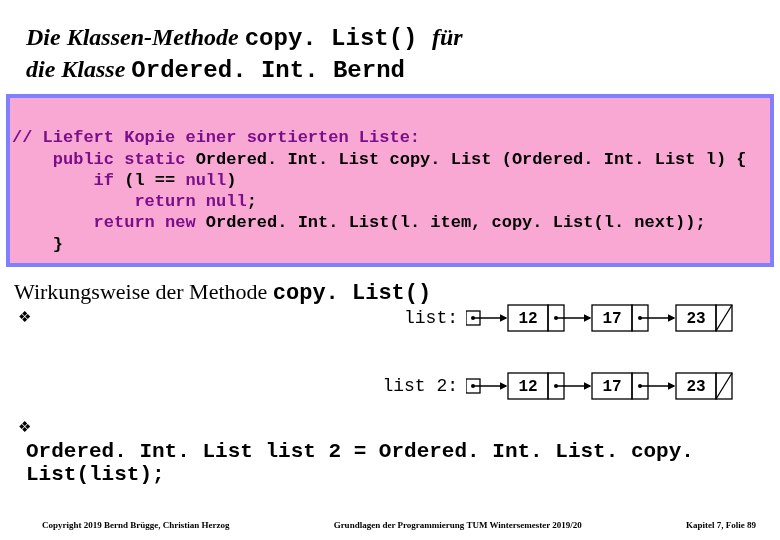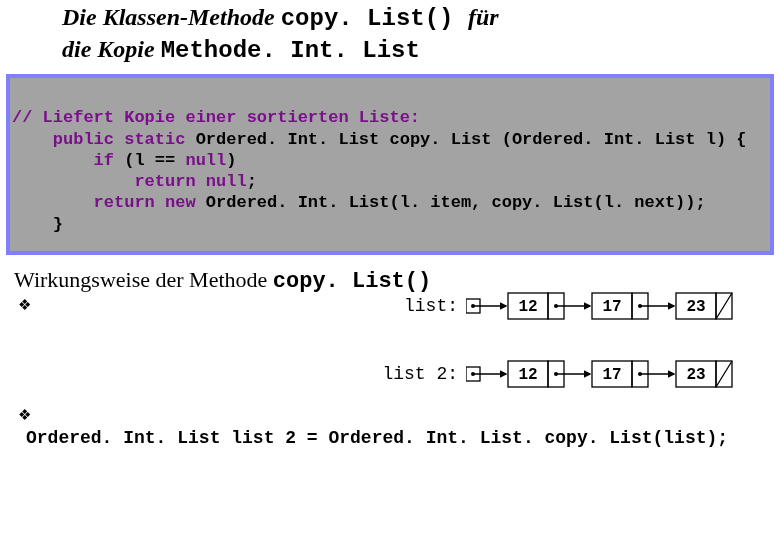--- a/index.html
+++ b/index.html
@@ -12,38 +12,37 @@
     position: relative;
     overflow: hidden;
   }
   .slide {
     width: 780px;
     height: 540px;
     position: relative;
     box-sizing: border-box;
   }
   .title {
-    padding: 2px 0 8px 26px;
+    padding: 22px 0 8px 26px;
     font-size: 24px;
     font-style: italic;
     font-weight: bold;
     line-height: 1.25;
-    margin-left: 36px;
   }
   .title .mono {
     font-family: "Courier New", monospace;
     font-style: normal;
   }
   .codebox-wrap {
     padding: 0 6px;
   }
   .codebox {
     border: 4px solid #8080ff;
-    background: #a3a3a3;
-    padding: 8px 2px 16px 2px;
+    background: #f9a8d4;
+    padding: 8px 2px 8px 2px;
     font-family: "Courier New", monospace;
     font-size: 17px;
     font-weight: bold;
     line-height: 1.25;
     white-space: pre;
     color: #000;
   }
   .codebox .kw { color: #7a0f8a; }
   .codebox .cmt { color: #7a0f8a; }
   .body-text {
@@ -78,21 +77,21 @@
   .list-diagram-row.second { margin-top: 28px; justify-content: flex-end; }
   .list-label {
     font-family: "Courier New", monospace;
     font-size: 18px;
     margin-right: 8px;
   }
   .ll-svg { display: block; }
   .assign-line {
     font-family: "Courier New", monospace;
     font-weight: bold;
-    font-size: 18px;
+    font-size: 21px;
     padding: 2px 10px 0 26px;
   }
   .footer {
     position: absolute;
     bottom: 10px;
     left: 0;
     right: 0;
     display: flex;
     justify-content: space-between;
     font-size: 9px;
@@ -100,21 +99,21 @@
     padding: 0 24px 0 42px;
     color: #000;
   }
 </style>
 </head>
 <body>
 <div class="slide">
 
 <div class="title">
   <span>Die Klassen-Methode </span><span class="mono">copy. List() </span><span>für</span><br>
-  <span>die Kopie </span><span class="mono">Methode. Int. List</span>
+  <span>die Klasse </span><span class="mono">Ordered. Int. Bernd</span>
 </div>
 
 <div class="codebox-wrap">
 <div class="codebox">
 <span class="cmt">// Liefert Kopie einer sortierten Liste:</span>
 <span class="kw">    public static </span><span>Ordered. Int. List copy. List (Ordered. Int. List l) {</span>
 <span class="kw">        if </span><span>(l == </span><span class="kw">null</span><span>)</span>
 <span class="kw">            return null</span><span>;</span>
 <span class="kw">        return new </span><span>Ordered. Int. List(l. item, copy. List(l. next));</span>
 <span>    }</span>
@@ -186,14 +185,19 @@
       </svg>
 </div>
 
 <div class="body-text" style="padding-top:10px;">
   <div class="bullet-row">
     <span class="bullet">❖</span>
   </div>
 </div>
 <div class="assign-line">Ordered. Int. List list 2 = Ordered. Int. List. copy. List(list);</div>
 
+<div class="footer">
+  <span>Copyright 2019 Bernd Brügge, Christian Herzog</span>
+  <span>Grundlagen der Programmierung TUM Wintersemester 2019/20</span>
+  <span>Kapitel 7, Folie 89</span>
+</div>
 
 </div>
 
 </body></html>

